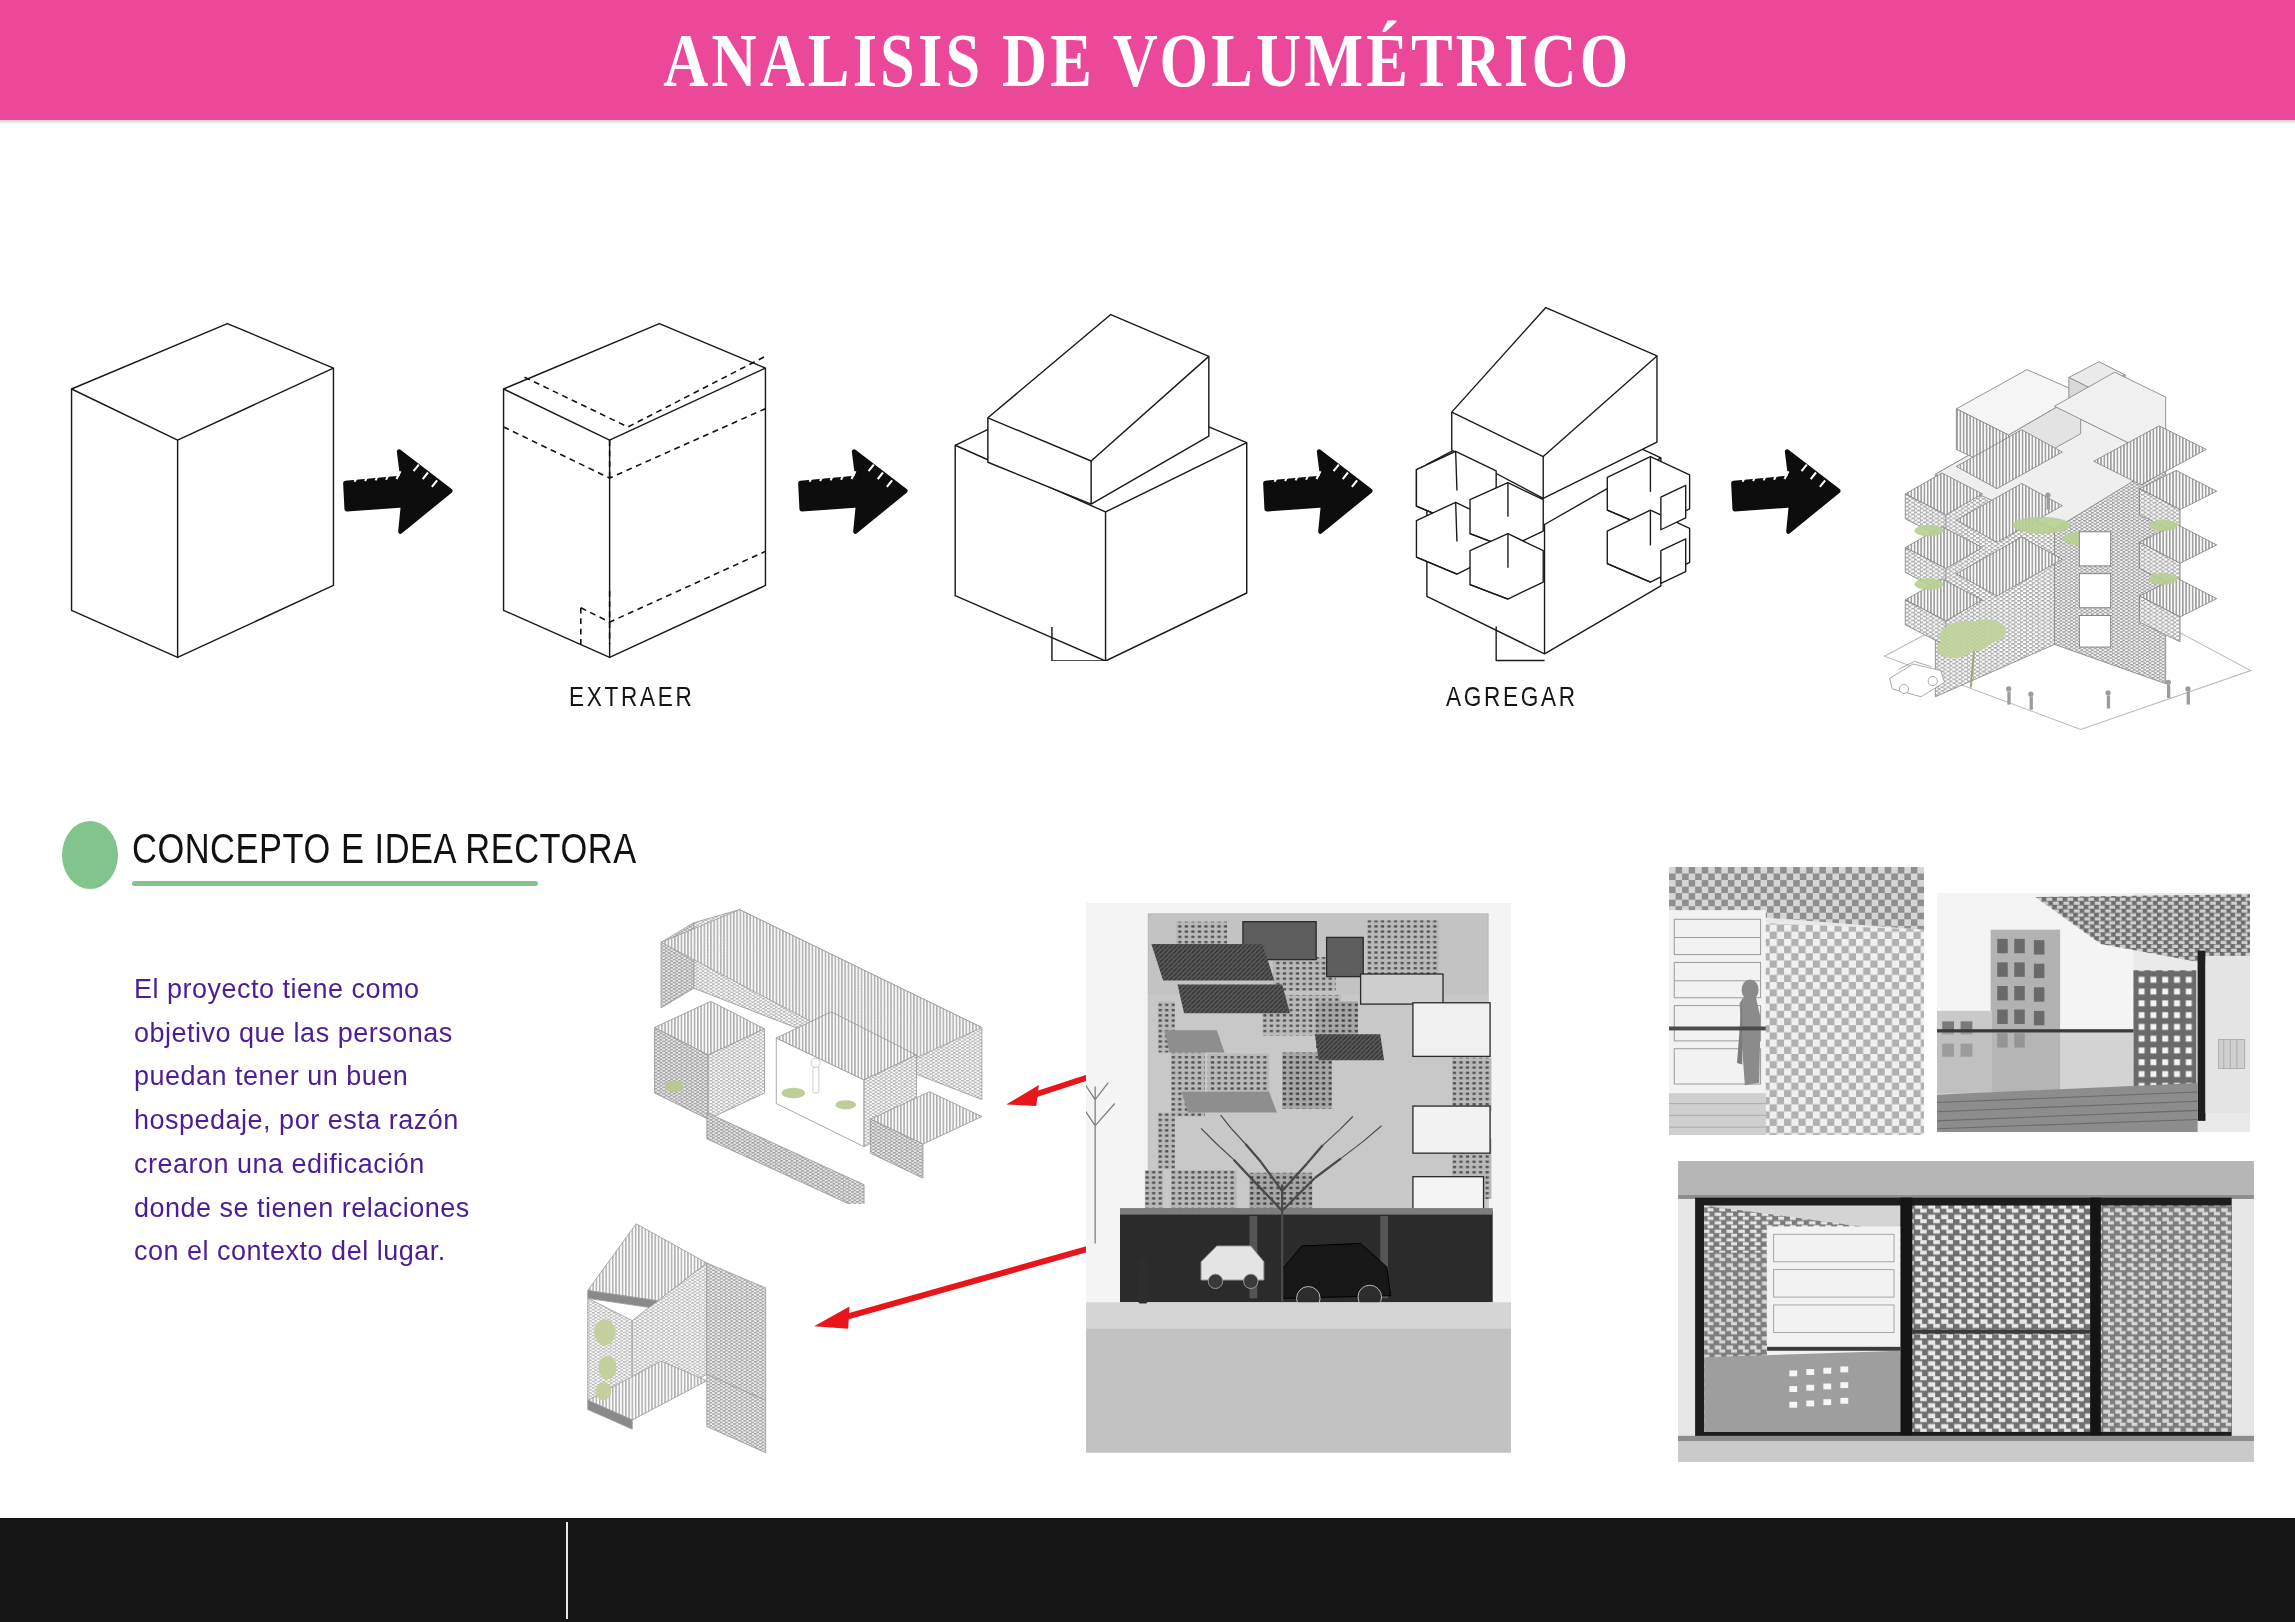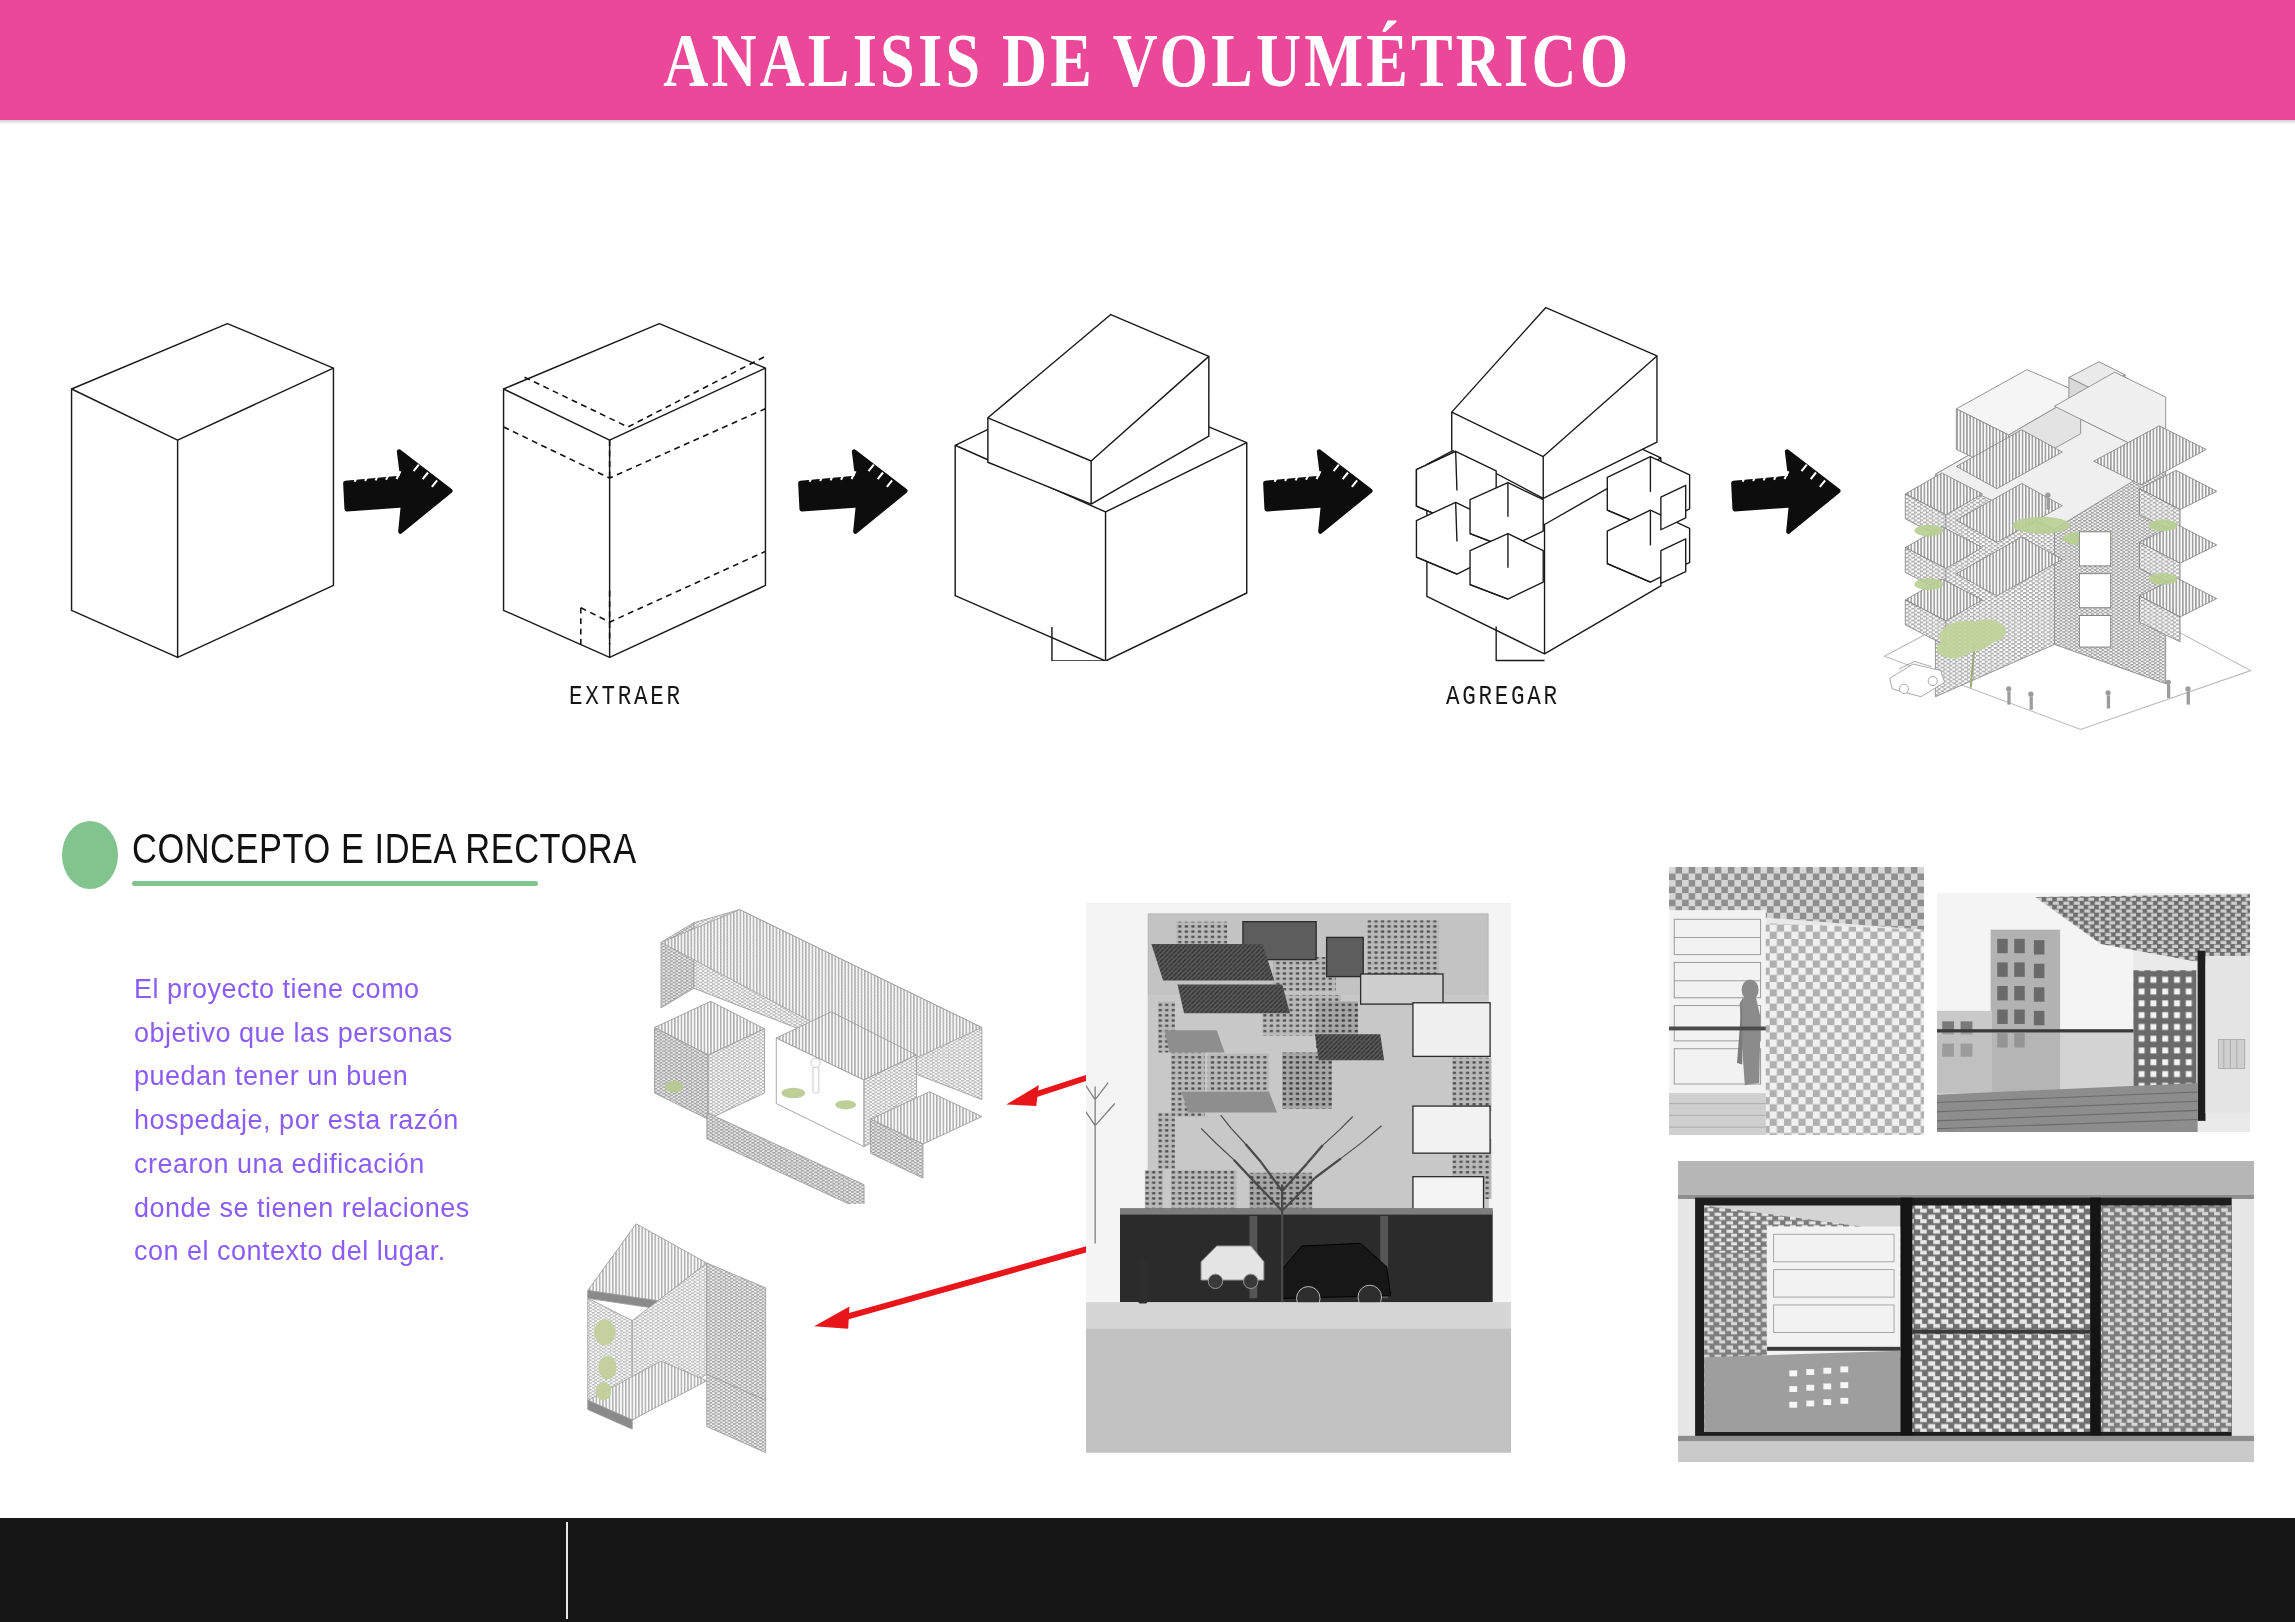--- a/index.html
+++ b/index.html
@@ -47,38 +47,38 @@
     font-family:"Liberation Sans", sans-serif;
   }
   .sec-rule { height:5.9px; background:#82c48e; margin-top:7.9px; border-radius:2.6px;}
 
   #sec1 { left:30px; top:178px; }
   #sec1 .sec-rule { width:347px; }
   #sec2 { left:62px; top:821px; }
   #sec2 .sec-rule { width:406px; }
 
   
-  .vol-row { position:absolute; left:0; top:288px; width:2003px; height:419px;font-family:Liberation Mono, monospace; }
+  .vol-row { position:absolute; left:0; top:288px; width:2003px; height:419px; }
   .vol { position:absolute; }
   .vol svg { display:block; }
 
   .arrow { position:absolute; }
   .arrow svg { display:block; }
 
   .vol-label {
     position:absolute; font-size:27.5px; color:#151515;
     letter-spacing:3.3px;
     transform:scaleX(0.82); transform-origin:left center;
     white-space:nowrap;
   }
 
   
   .concept-text {
     position:absolute; left:134px; top:968px; width:366px;
-    font-size:27px; line-height:1.62; color:#8b5cf6;
+    font-size:27px; line-height:1.62; color:#4c1d95;
     letter-spacing:0.5px;
     font-family:"Liberation Sans", sans-serif;
   }
 
   .img-box{ position:absolute; overflow:hidden; background:#fff;}
   .img-box svg{display:block;}
 
   
   .red-arrow{position:absolute;}
 

